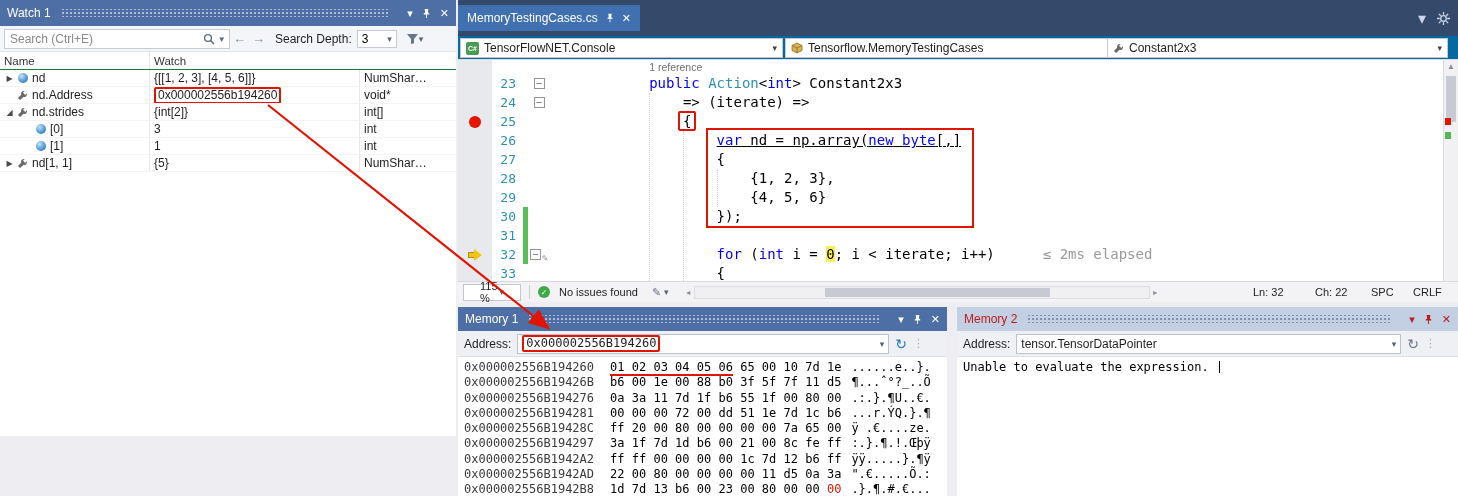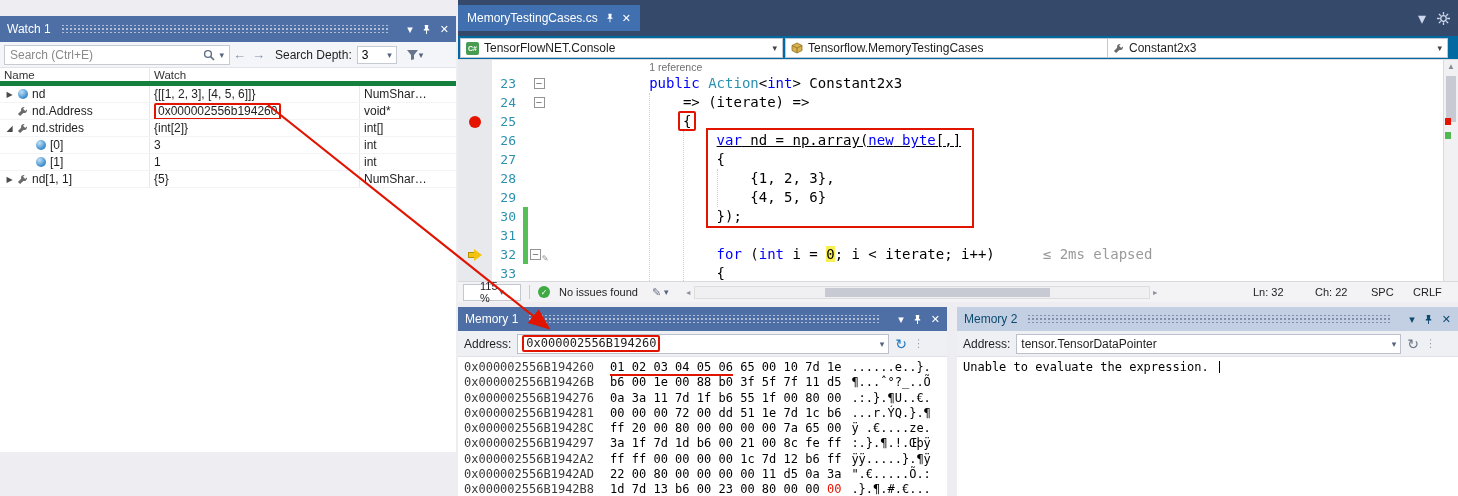--- a/index.html
+++ b/index.html
@@ -5,38 +5,38 @@
   *{box-sizing:border-box;margin:0;padding:0}
   html,body{width:1458px;height:496px}
   body{font-family:"Liberation Sans",sans-serif;background:#eeeef2;position:relative;overflow:hidden}
   #stage{position:absolute;left:0;top:0;width:1458px;height:496px;background:#eeeef2}
   .panel{position:absolute;background:#fff}
   .mono{font-family:"DejaVu Sans Mono",monospace}
 
   
   .titlebar{height:26px;background:#4d6fa5;color:#fff;display:flex;align-items:center;padding:0 7px;font-size:12px}
   .titlebar.mem{height:24px}
-  .titlebar.inactive{background:#c3cfe3;color:#0c4a6e}
+  .titlebar.inactive{background:#c3cfe3;color:#b91c1c}
   .tb-text{white-space:nowrap}
   .grip{flex:1;height:8px;margin:0 10px;background-image:radial-gradient(circle,rgba(255,255,255,.55) 1px,transparent 1.2px);background-size:4px 4px;background-position:0 2px}
   .titlebar.inactive .grip{background-image:radial-gradient(circle,rgba(30,50,90,.4) 1px,transparent 1.2px)}
   .tb-ic{margin-left:8px;font-size:11px;cursor:default;line-height:1}
   .pin{margin-left:8px}
 
   
-  #watch-panel{left:0;top:16px;width:456px;height:436px}
+  #watch-panel{left:0;top:0;width:456px;height:436px}
   .searchrow{height:26px;background:#f4f5f8;border-bottom:1px solid #e2e3e8;display:flex;align-items:center;padding:8px 4px;font-size:12px}
   .searchbox{width:226px;height:20px;background:#fff;border:1px solid #c6cad3;display:flex;align-items:center;padding:0 5px;gap:4px}
   .searchbox .ph{flex:1;color:#8a8a8a;font-size:12px;white-space:nowrap;overflow:hidden}
   .mini-chev{font-size:9px;color:#55637e}
   .navarrow{color:#8292a8;font-size:13px;margin:0 3px}
   .depth-label{margin-left:7px;color:#1e1e1e;white-space:nowrap}
   .depth-combo{width:40px;height:18px;margin-left:5px;background:#fff;border:1px solid #c6cad3;display:flex;align-items:center;justify-content:space-between;padding:0 4px;font-size:12px}
   .funnel{margin-left:9px}
-  .whead{display:flex;height:18px;font-size:11.5px;color:#333;border-bottom:5px solid #15803d;background:#fff;align-items:flex-start}
+  .whead{display:flex;height:18px;font-size:11.5px;color:#333;border-bottom:1px solid #15803d;background:#fff;align-items:flex-start}
   .wc{padding-left:4px;border-right:1px solid #e7e7ec;height:100%;display:flex;align-items:center;overflow:hidden;white-space:nowrap}
   .wc-name{width:150px}
   .wc-value{width:210px}
   .wc-type{width:96px;border-right:none}
   .wrow{display:flex;height:17px;font-size:12px;color:#1e1e1e;border-bottom:1px solid #f4f4f6;align-items:stretch}
   .wrow .wc{align-items:center}
   .exp{display:inline-block;width:11px;font-size:8px;color:#4a4a4a;text-align:center;flex:none}
   .wicon{display:inline-flex;width:15px;justify-content:center;align-items:center;flex:none}
   .sphere{width:10px;height:10px;border-radius:50%;background:radial-gradient(circle at 35% 30%,#c2e1f6,#2f84c8 75%)}
   .wname{margin-left:2px}

